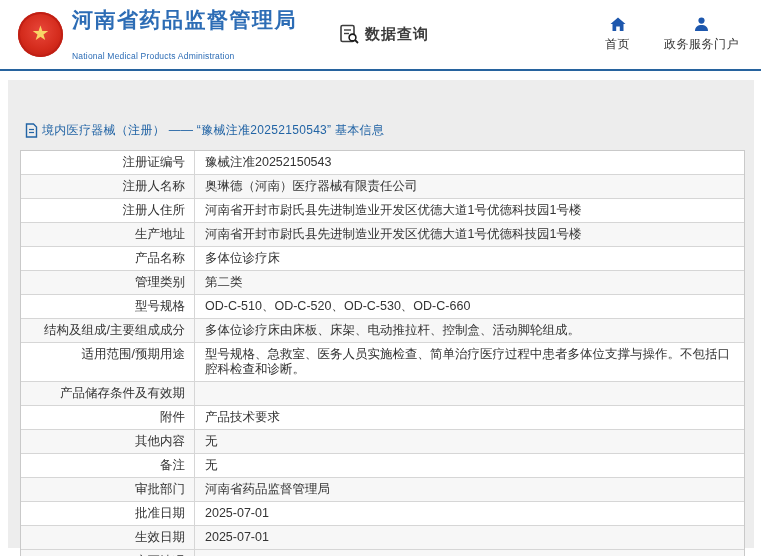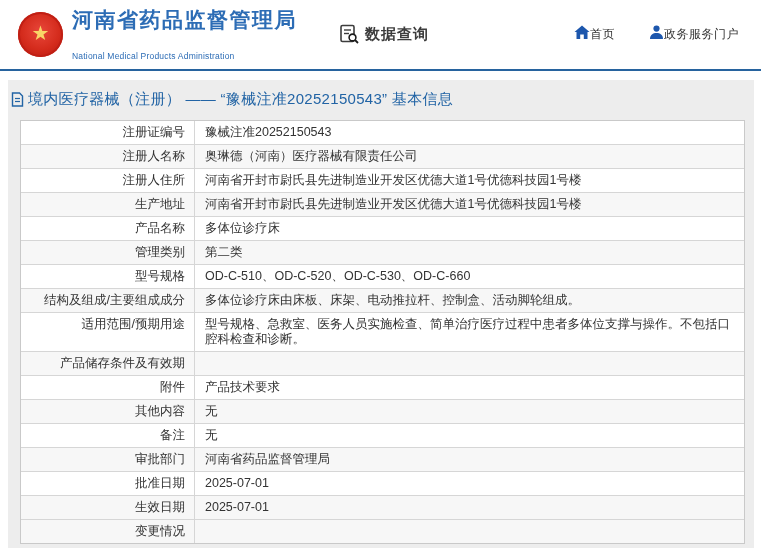--- a/index.html
+++ b/index.html
@@ -18,28 +18,28 @@
   .emblem .star { color:#f9d567; font-size:20px; line-height:1; margin-top:-4px; }
   .titles { margin-left:9px; }
   .site-title { color:#2c6cb5; font-size:21px; font-weight:bold; letter-spacing:1.5px; line-height:24px; }
   .site-subtitle { color:#2c6cb5; font-size:8.5px; letter-spacing:.2px; margin-top:19px; }
 
   .dq { display:flex; align-items:center; margin-left:42px; cursor:pointer; }
   .dq svg { margin-right:5px; }
   .dq-label { color:#3d3d3d; font-size:15px; font-weight:bold; letter-spacing:1px; }
 
   .hdr-nav { margin-left:auto; display:flex; gap:34px; }
-  .nav-item { display:flex; align-items:center; cursor:pointer; }
+  .nav-item { display:flex; flex-direction:column; align-items:center; cursor:pointer; }
   .nav-item svg { margin-bottom:4px; }
   .nav-label { color:#333; font-size:12px; letter-spacing:.5px; }
 
   
   .panel { margin:9px 7px 0 8px; background:#ededed; height:468px; padding-top:7px; }
-  .breadcrumb { display:flex; align-items:center; padding:3px 0 9px 3px;
-    color:#2264a5; font-size:15px; font-weight:500; letter-spacing:.3px; }
+  .breadcrumb { display:flex; align-items:center; padding:3px 0 9px 17px;
+    color:#2264a5; font-size:12px; font-weight:500; letter-spacing:.3px;margin-top:32px; }
   .breadcrumb svg { margin-right:4px; flex:0 0 auto; }
 
   
   .info-table { margin:2px 9px 0 12px; background:#fff;
     border:1px solid #c9c9c9; font-size:12.5px; }
   .t-row { display:flex; background:#fff; border-bottom:1px solid #d6d6d6; }
   .t-row:last-child { border-bottom:none; }
   .t-row.alt { background:#f7f7f7; }
   .t-label { width:174px; flex:0 0 auto; text-align:right;
     padding:4px 9px 4px 6px; border-right:1px solid #d6d6d6;

